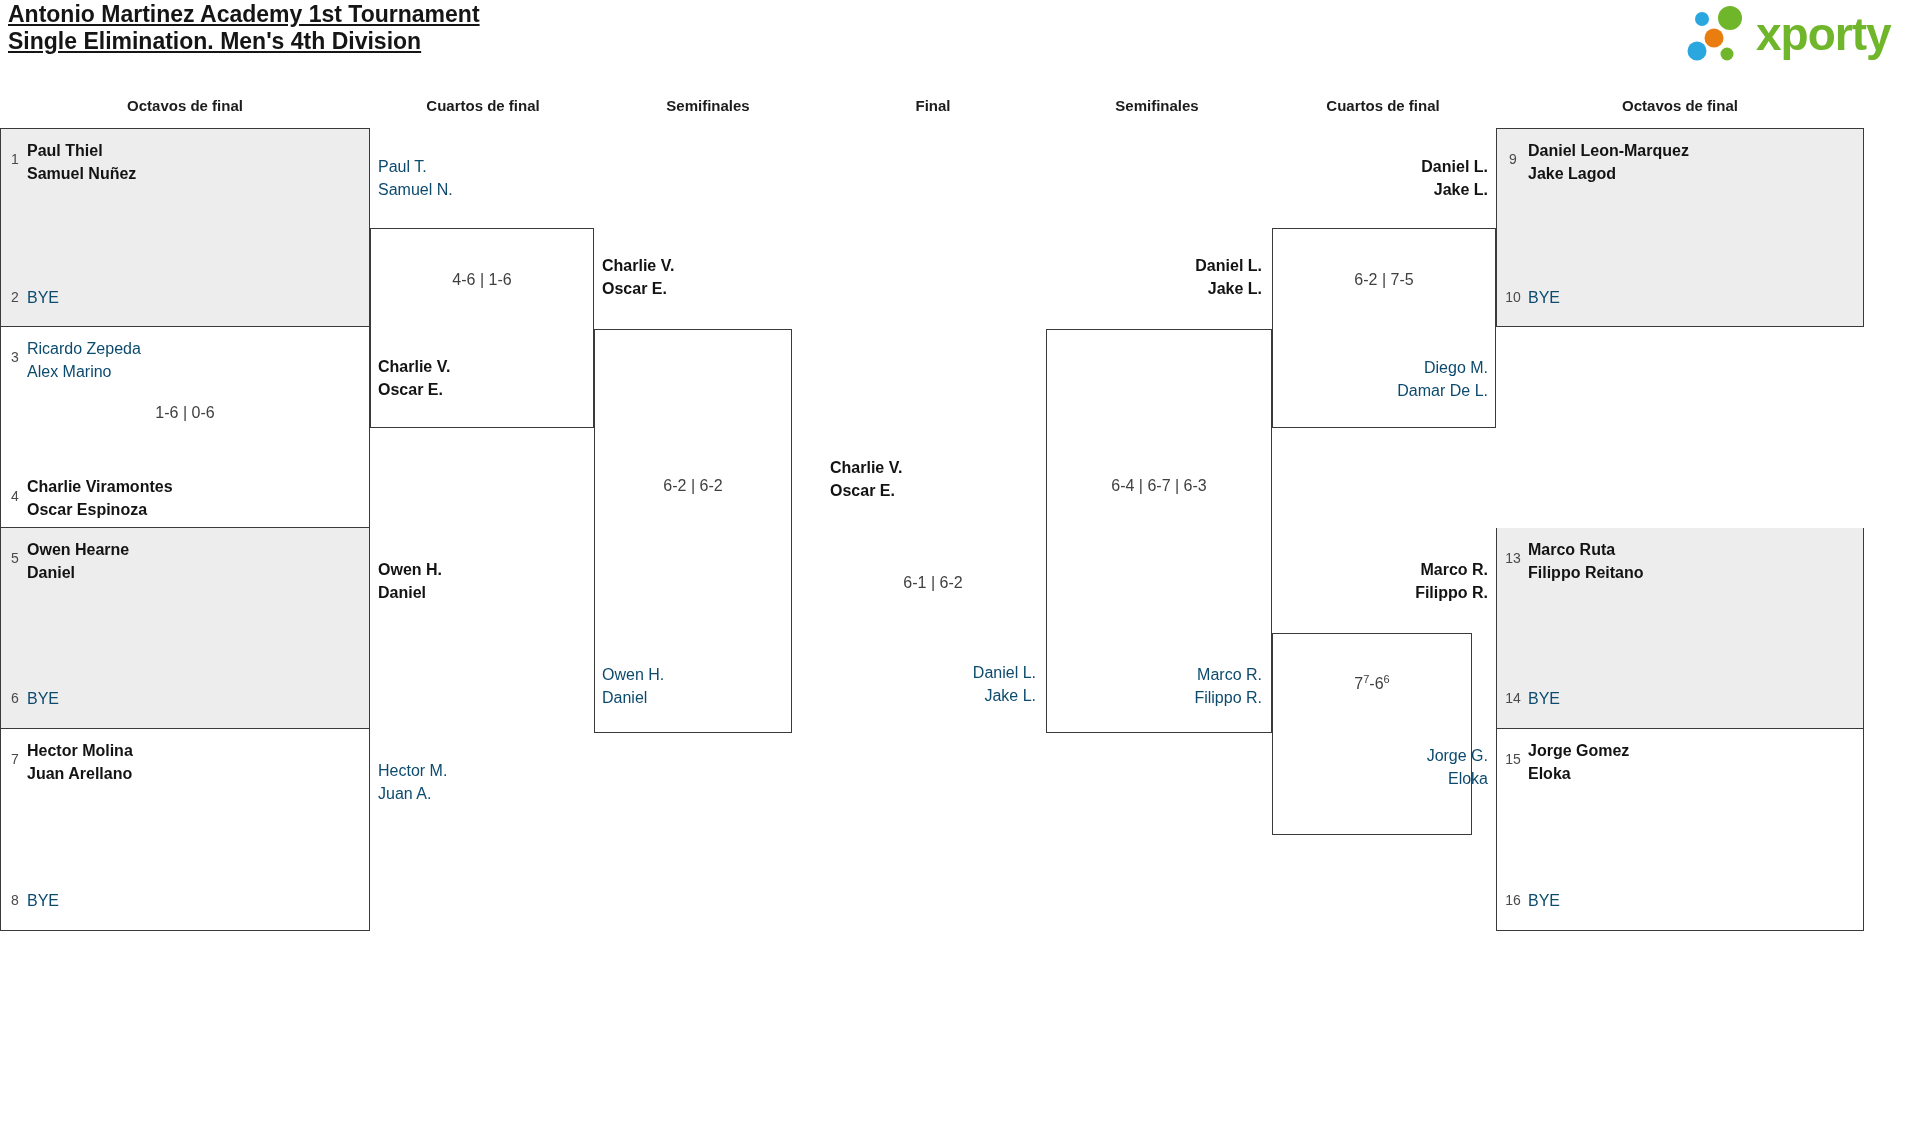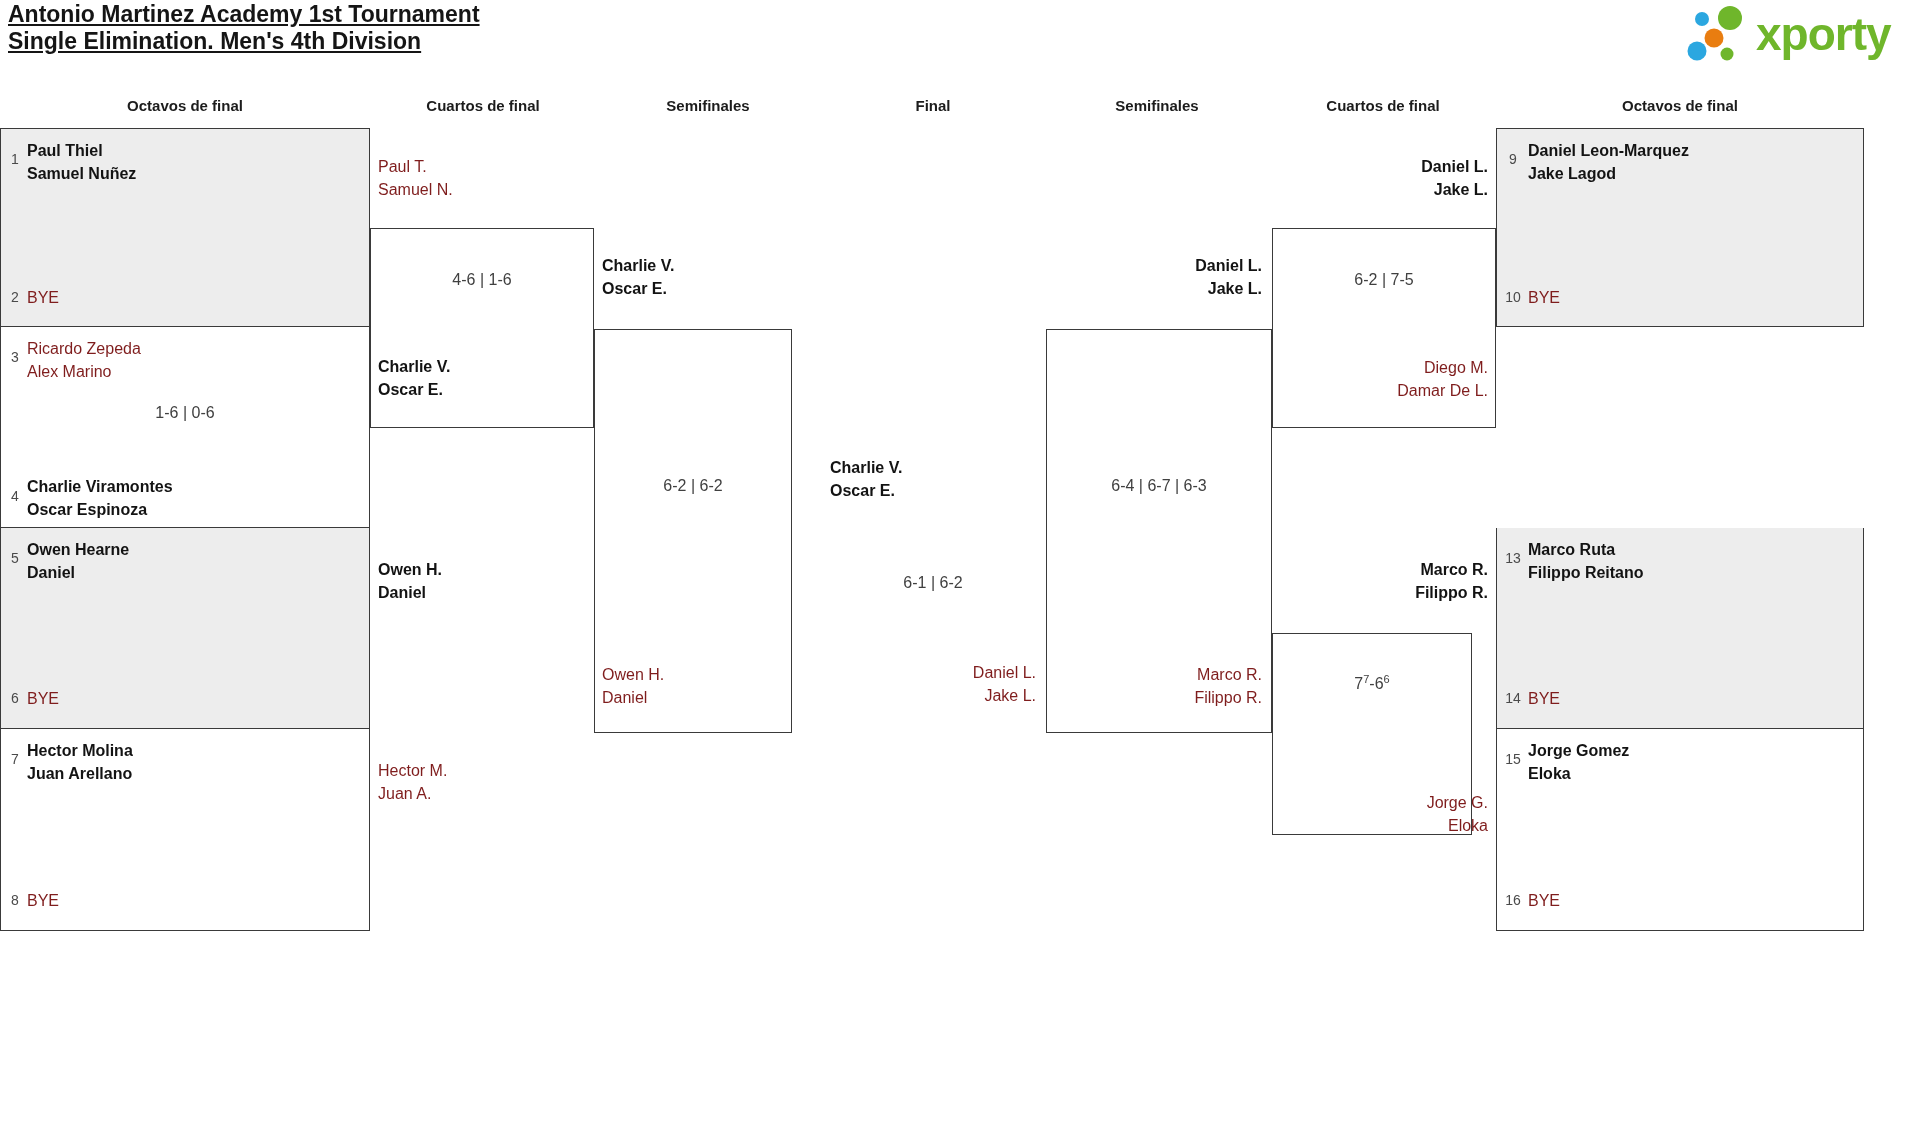--- a/index.html
+++ b/index.html
@@ -5,21 +5,21 @@
   html,body{margin:0;padding:0;background:#fff;}
   #page{position:relative;width:1920px;height:1133px;background:#fff;overflow:hidden;
         font-family:"Liberation Sans","DejaVu Sans",sans-serif;}
   .title-line{position:absolute;left:8px;font-size:23px;line-height:27px;font-weight:700;color:#151515;white-space:nowrap;text-decoration:underline;}
   .rh{position:absolute;top:97px;width:300px;text-align:center;font-size:15px;font-weight:700;color:#1c1c1c;}
   .box{position:absolute;box-sizing:border-box;border:1.5px solid #3a3a3a;}
   .box.gray{background:#ededed;}
   .box.white{background:#ffffff;}
   .box.bt0{border-top:none;}
   .seed{position:absolute;font-size:14px;line-height:17px;color:#4a4a4a;text-align:center;}
-  .pair{position:absolute;font-size:16px;line-height:23px;color:#7f1d1d;white-space:nowrap;}
+  .pair{position:absolute;font-size:16px;line-height:23px;color:#0c4a6e;white-space:nowrap;}
   .pair.bold{font-weight:700;color:#131313;}
   .pair.ra{text-align:right;}
   .boxscore{position:absolute;left:0;right:0;text-align:center;font-size:16px;line-height:20px;color:#404040;}
   .freescore{position:absolute;text-align:center;font-size:16px;line-height:20px;color:#404040;}
   .tb{font-size:11px;position:relative;top:-6px;}
   .logo{position:absolute;left:1682px;top:2px;}
   .logo text{font-weight:800;letter-spacing:-1px;}
 </style>
 </head>
 <body>
@@ -198,18 +198,18 @@
       <div>Jake L.</div>
   </div>
   <div class="pair ra" style="right:432px;top:356px">
     <div>Diego M.</div>
       <div>Damar De L.</div>
   </div>
   <div class="pair bold ra" style="right:432px;top:558px">
     <div>Marco R.</div>
       <div>Filippo R.</div>
   </div>
-  <div class="pair ra" style="right:432px;top:791px">
+  <div class="pair ra" style="right:432px;top:744px">
     <div>Jorge G.</div>
       <div>Eloka</div>
   </div>
 
 </div>
 
 </body></html>

